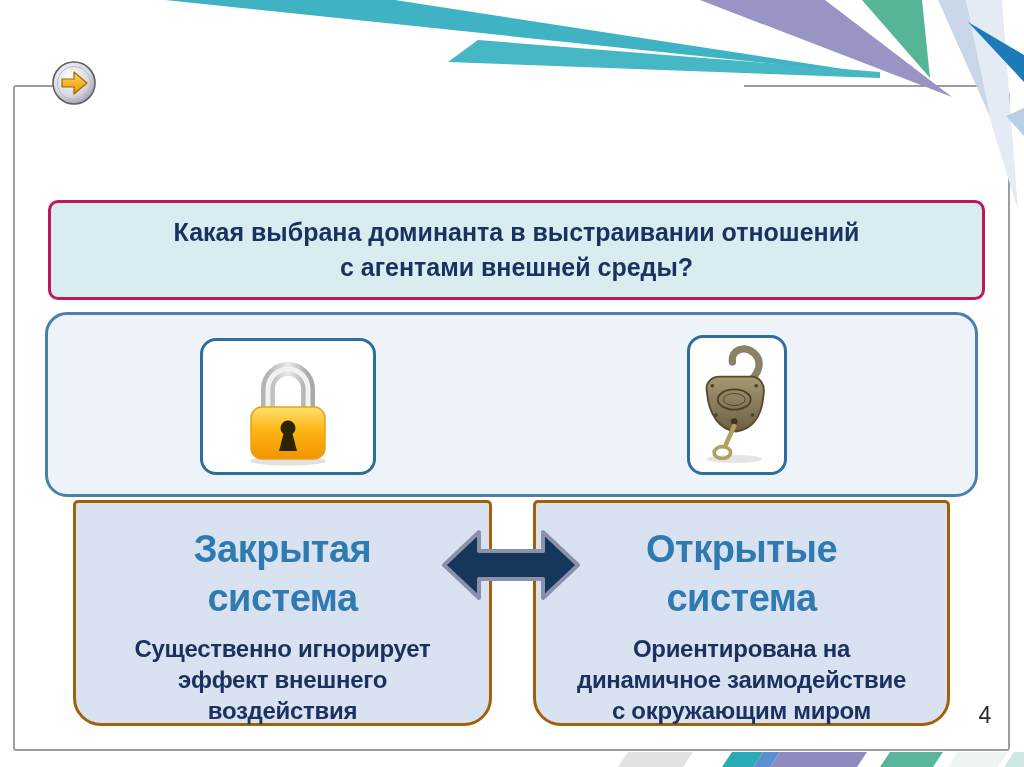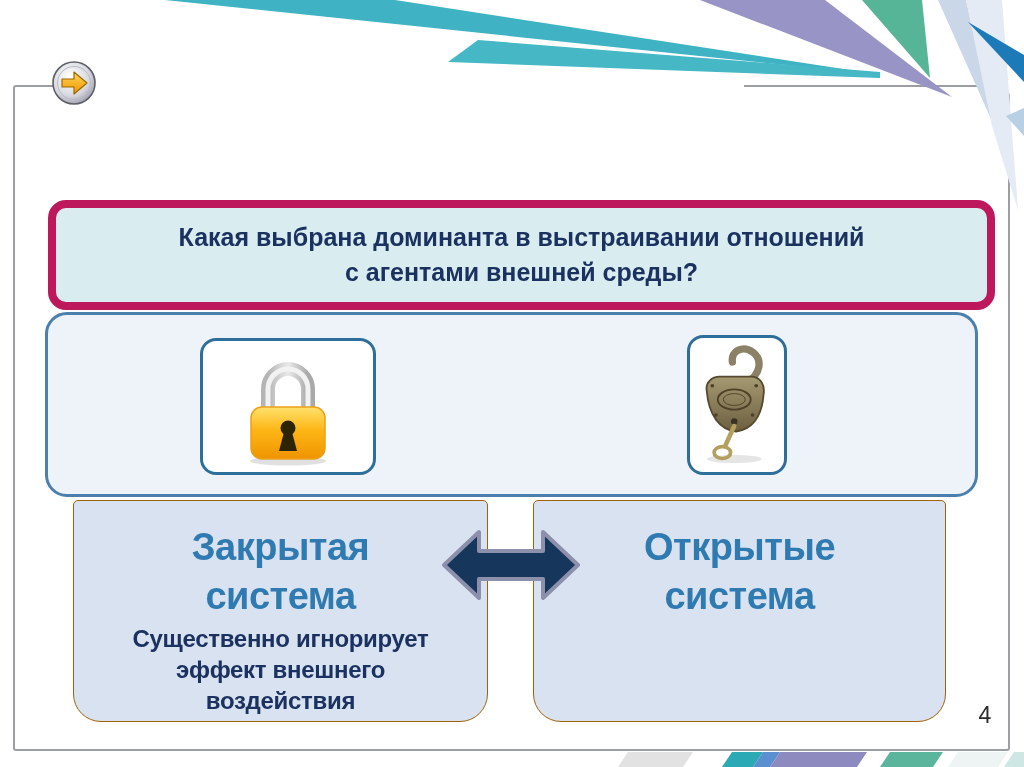--- a/index.html
+++ b/index.html
@@ -15,47 +15,47 @@
     position:absolute;left:94px;top:77px;width:650px;height:18px;background:#ffffff;z-index:2;
   }
   .bullet-icon{position:absolute;left:51px;top:60px;width:46px;height:46px;z-index:3;}
   .slide-title{
     position:absolute;left:104px;top:44px;z-index:3;
     font-size:47px;font-weight:bold;color:#1e356b;line-height:1.42;
     letter-spacing:-0.5px;white-space:pre-line;
   }
   .question-box{
     position:absolute;left:48px;top:200px;width:931px;height:94px;z-index:3;
-    background:#d9edf1;border:8px solid #be185d;border-radius:18px;
+    background:#d9edf1;border:3px solid #be185d;border-radius:10px;
     display:flex;align-items:center;justify-content:center;text-align:center;
     font-size:25px;font-weight:bold;color:#1b3260;line-height:1.4;white-space:pre-line;
   }
   .locks-panel{
     position:absolute;left:45px;top:312px;width:927px;height:179px;z-index:2;
     background:#edf3f9;border:3px solid #4a7fae;border-radius:22px;
   }
   .lock-card{
     position:absolute;background:#ffffff;border:3px solid #2d6f9a;border-radius:16px;
     display:flex;align-items:center;justify-content:center;
   }
   .closed-card{left:152px;top:23px;width:170px;height:131px;}
   .open-card{left:639px;top:20px;width:94px;height:134px;}
   .system-box{
     position:absolute;top:500px;height:220px;z-index:3;
-    background:#d9e2f0;border:1px solid #a16207;border-radius:5px 5px 28px 28px;
+    background:#d9e2f0;border:3px solid #a16207;border-radius:5px 5px 28px 28px;
     text-align:center;box-sizing:content-box;
   }
   .system-box.left{left:73px;width:413px;}
   .system-box.right{left:533px;width:411px;}
   .system-heading{
     margin-top:22px;font-size:38px;font-weight:bold;color:#2f7ab0;
     line-height:1.28;white-space:pre-line;letter-spacing:-0.5px;
   }
   .system-desc{
-    margin-top:4px;font-size:24px;font-weight:bold;color:#1b3260;
+    margin-top:12px;font-size:24px;font-weight:bold;color:#1b3260;
     line-height:1.28;white-space:pre-line;letter-spacing:-0.3px;
   }
   .exchange-arrow{position:absolute;left:440px;top:524px;width:142px;height:82px;z-index:5;}
   .page-number{
     position:absolute;left:968px;top:702px;width:34px;text-align:center;z-index:4;
     font-size:23px;color:#2b2b2b;font-family:"Liberation Sans", sans-serif;
   }
   .deco{position:absolute;left:0;top:0;width:1024px;height:767px;z-index:10;pointer-events:none;}
 </style>
 </head>
@@ -142,20 +142,23 @@
     <div class="system-heading">Закрытая
 система</div>
     <div class="system-desc">Существенно игнорирует
 эффект внешнего
 воздействия</div>
   </div>
 
   <div class="system-box right">
     <div class="system-heading">Открытые
 система</div>
+    <div class="system-desc">Ориентирована на
+динамичное заимодействие
+с окружающим миром</div>
   </div>
 
   <div class="exchange-arrow">
     <svg width="142" height="82" viewBox="0 0 142 82">
       <polygon points="4,41 39,8 39,27 103,27 103,8 138,41 103,74 103,55 39,55 39,74" fill="#16365c" stroke="#8d90ab" stroke-width="4" stroke-linejoin="round"></polygon>
     </svg>
   </div>
 
   <div class="page-number">4</div>
 

